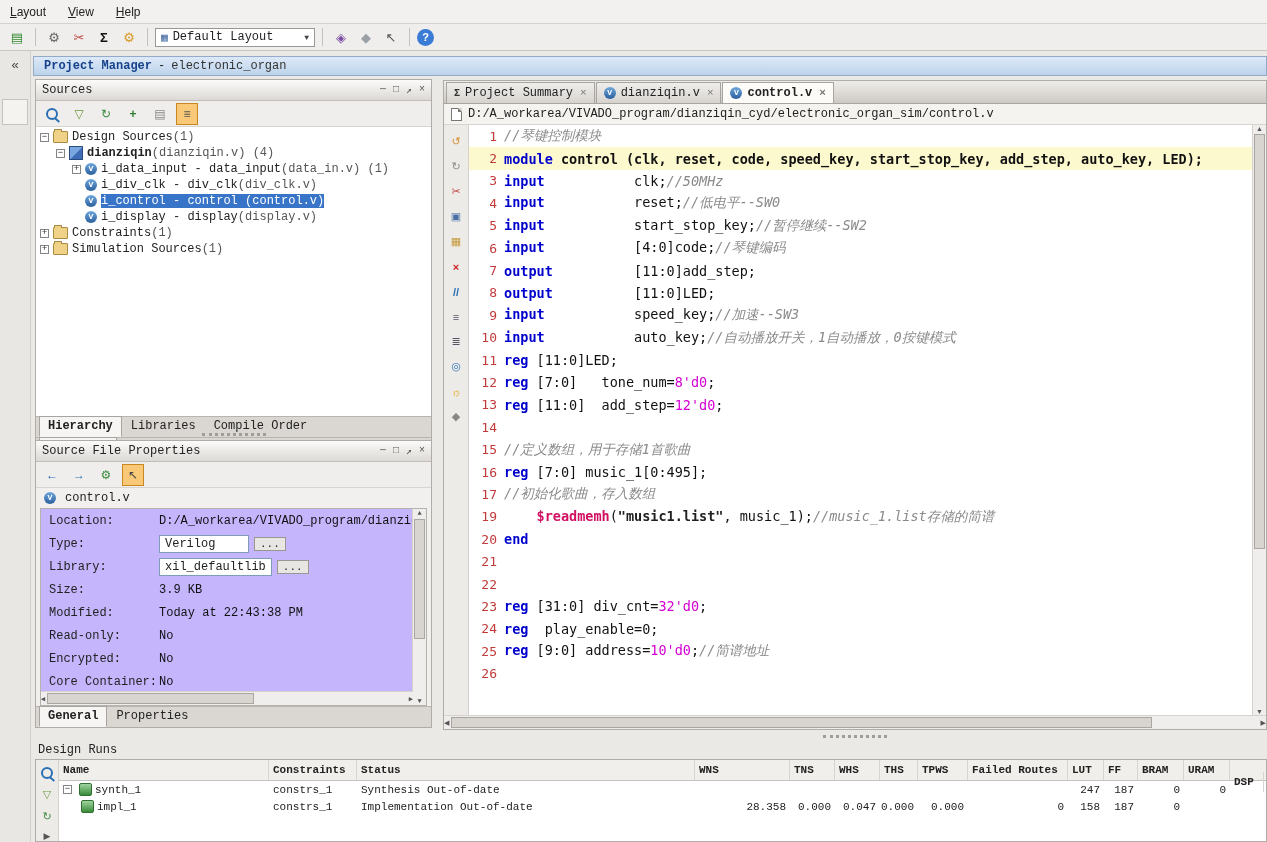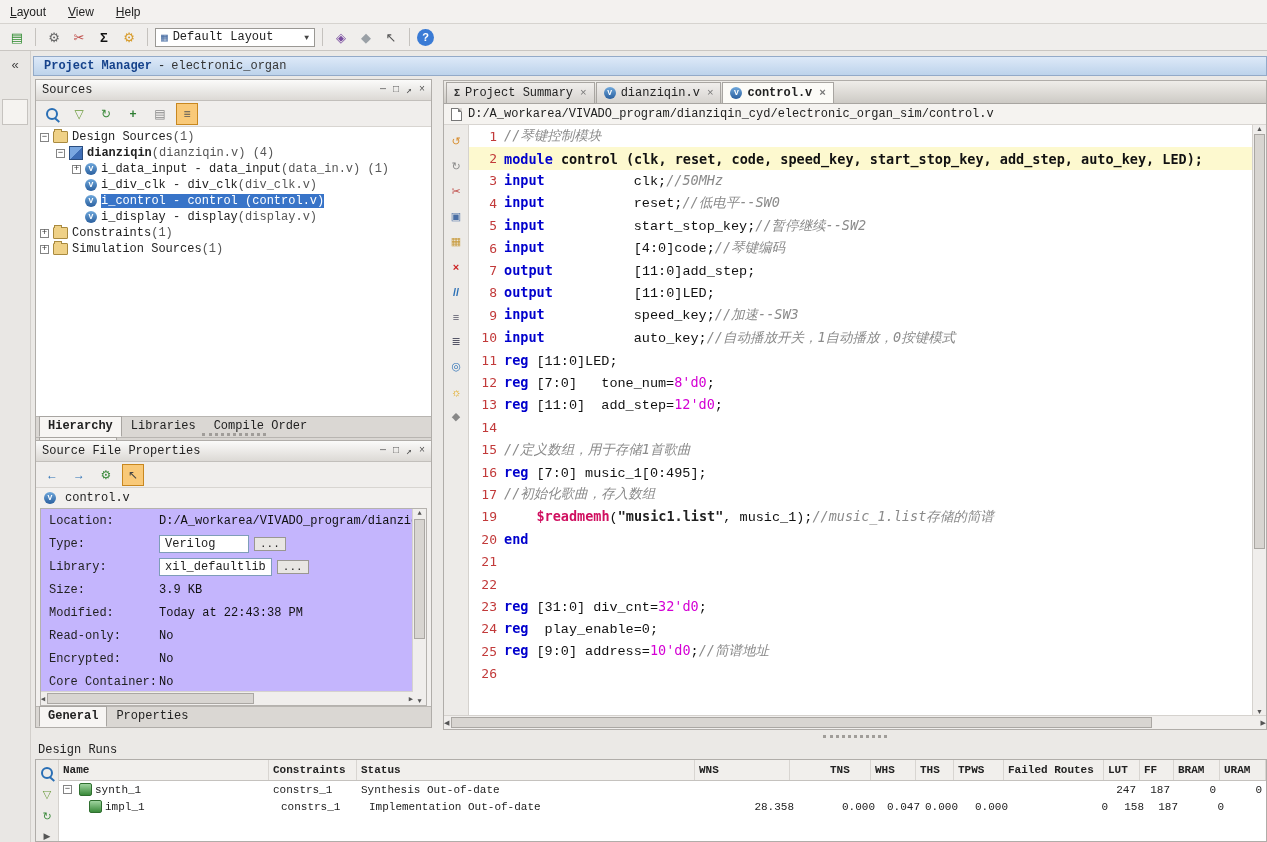--- a/index.html
+++ b/index.html
@@ -114,40 +114,40 @@
             align-items:center;padding-top:8px;gap:8px;}
   .ed-strip .tbtn{min-width:16px;height:15px;font-size:11px;}
   .ic-undo{color:#d78b2a;} .ic-redo{color:#888;} .ic-copy{color:#4a6fa5;} .ic-paste{color:#c89b3c;}
   .ic-delete{color:#cc2222;font-weight:bold;} .ic-comment{color:#2a6fb5;font-weight:bold;font-size:9px;}
   .ic-indent,.ic-outdent{color:#556;} .ic-find{color:#2a6fb5;} .ic-lightbulb{color:#e0a000;} .ic-bookmark{color:#888;}
   .ed-code{flex:1;background:#fff;overflow:hidden;font-family:"DejaVu Sans Mono",monospace;font-size:13.5px;}
   .code-line{display:flex;height:22.4px;align-items:center;}
   .code-line.hl{background:#fdf9cf;}
   .gutter{width:28px;min-width:28px;text-align:right;padding-right:7px;color:#c23a3a;font-size:13px;}
   .code-text{white-space:pre;}
-  .tk{color:#0000cd;font-weight:bold;} .tp{color:#111;font-family:Liberation Mono, monospace;} .tc{color:#8a8a8a;font-style:italic;}
+  .tk{color:#0000cd;font-weight:bold;} .tp{color:#111;} .tc{color:#8a8a8a;font-style:italic;}
   .tn{color:#d400d4;} .tb{color:#111;font-weight:bold;} .tf{color:#d01060;font-weight:bold;} .ts{color:#222;font-weight:bold;}
   .ed-vscroll{width:13px;background:#f0eeec;border-left:1px solid #d5d2ce;display:flex;flex-direction:column;
               align-items:center;font-size:7px;color:#555;}
   .ed-hscroll{height:13px;background:#f0eeec;border-top:1px solid #d5d2ce;display:flex;align-items:center;font-size:7px;color:#555;}
 
   
   .dr-label{position:absolute;left:38px;top:743px;font-family:"Liberation Mono",monospace;font-size:12px;color:#222;}
   .dr-panel{left:35px;top:759px;right:0;bottom:0;display:flex;background:#fff;}
   .dr-strip{width:22px;background:#edebe8;border-right:1px solid #d5d2ce;display:flex;flex-direction:column;
             align-items:center;padding-top:6px;gap:7px;}
   .dr-strip .tbtn{min-width:16px;height:15px;font-size:11px;}
   .corner-arrow{margin-top:auto;margin-bottom:4px;color:#555;font-size:9px;}
   .dr-table{flex:1;overflow:hidden;font-family:"Liberation Mono",monospace;font-size:11px;}
   .dr-head{display:flex;background:#f1efec;border-bottom:1px solid #c5c2be;height:20px;align-items:center;font-weight:bold;}
   .dr-head .dr-col{border-right:1px solid #d8d5d1;height:100%;display:flex;align-items:center;}
   .dr-row{display:flex;height:17px;align-items:center;background:#fff;}
   .dr-col{padding:0 4px;box-sizing:border-box;white-space:nowrap;overflow:hidden;flex:none;}
   .dr-col.num{text-align:right;justify-content:flex-end;display:flex;}
-  .c0{width:210px;} .c1{width:88px;} .c2{width:338px;} .c3{width:95px;} .c4{width:45px;margin-left:36px;} .c5{width:45px;}
+  .c0{width:210px;} .c1{width:88px;} .c2{width:338px;} .c3{width:95px;} .c4{width:45px;} .c5{width:45px;}
   .c6{width:38px;} .c7{width:50px;} .c8{width:100px;} .c9{width:36px;} .c10{width:34px;} .c11{width:46px;}
   .c12{width:46px;} .c13{width:34px;margin-top:24px;}
   .name-cell{display:flex;align-items:center;gap:3px;}
   .run-icon{width:11px;height:11px;min-width:11px;background:linear-gradient(#9fd49f,#3a8a3a);border:1px solid #2f6f2f;border-radius:2px;}
 </style>
 </head>
 <body>
 
 <div class="app">
 
@@ -557,21 +557,21 @@
             <div class="dr-col c6 num"></div>
             <div class="dr-col c7 num"></div>
             <div class="dr-col c8 num"></div>
             <div class="dr-col c9 num">247</div>
             <div class="dr-col c10 num">187</div>
             <div class="dr-col c11 num">0</div>
             <div class="dr-col c12 num">0</div>
             <div class="dr-col c13 num"></div>
           </div>
           <div class="dr-row">
-            <div class="dr-col c0 name-cell" style="padding-left: 22px; margin-left: 8px;">
+            <div class="dr-col c0 name-cell" style="padding-left: 22px;">
               <span class="run-icon"></span>
               <span>impl_1</span>
             </div>
             <div class="dr-col c1">constrs_1</div>
             <div class="dr-col c2">Implementation Out-of-date</div>
             <div class="dr-col c3 num">28.358</div>
             <div class="dr-col c4 num">0.000</div>
             <div class="dr-col c5 num">0.047</div>
             <div class="dr-col c6 num">0.000</div>
             <div class="dr-col c7 num">0.000</div>

